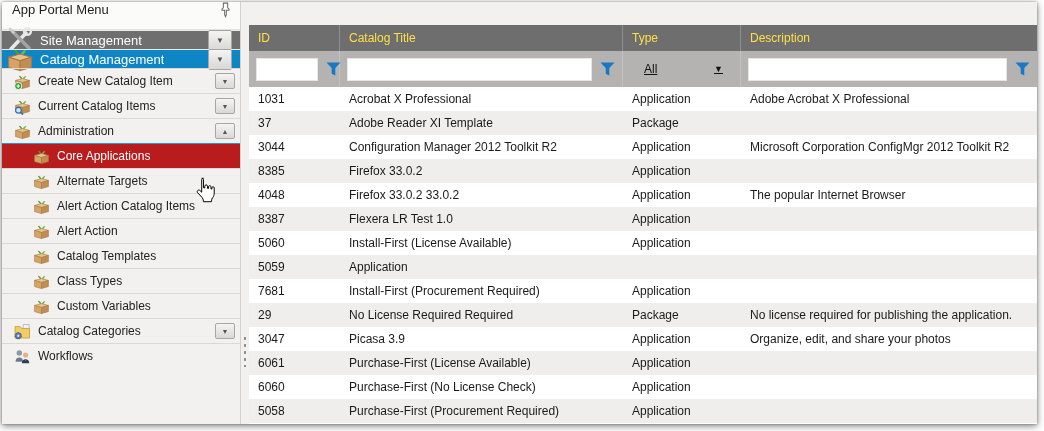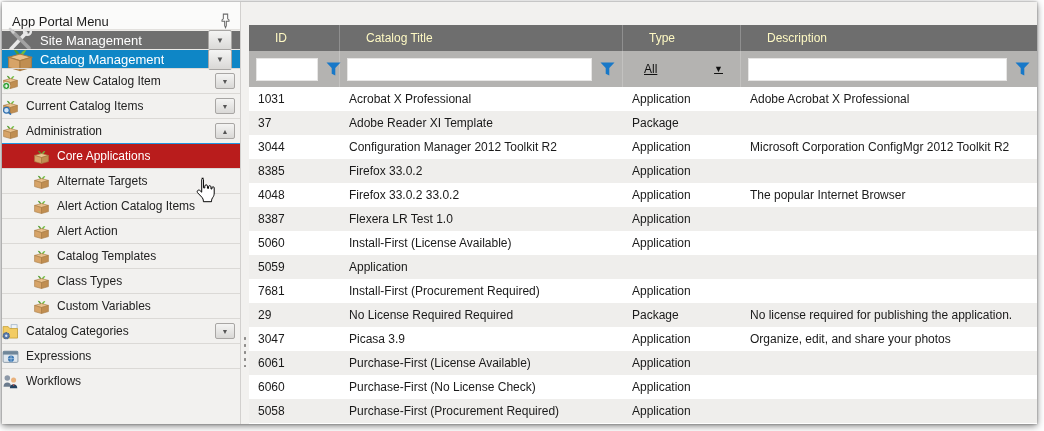--- a/index.html
+++ b/index.html
@@ -6,57 +6,57 @@
   body { background:#ffffff; font-family:"Liberation Sans", sans-serif; }
   .screen { position:relative; width:1044px; height:431px; background:#ffffff; overflow:hidden; }
   .window { position:absolute; left:2px; top:2px; width:1035px; height:422px;
             background:#f2f1ef; display:flex;
             box-shadow:0 2px 7px rgba(0,0,0,.5), 0 0 2px rgba(0,0,0,.35); overflow:hidden; }
 
   
   .sidebar { flex:0 0 239px; width:239px; display:flex; flex-direction:column;
              background:#f2f1ef; border-right:1px solid #d2d0ce; }
   .sidebar-header { height:28px; background:#fbfbfa; border-bottom:1px solid #e3e1de;
-                    display:flex; align-items:flex-end; justify-content:space-between;
+                    display:flex; align-items:flex-start; justify-content:space-between;
                     padding:0 9px 0 10px; font-size:13px; color:#1d1d1d; }
   .pin { width:11px; height:16px; cursor:pointer; }
 
   .mrow { display:flex; align-items:center; position:relative; }
   .mrow .icon { display:inline-flex; align-items:center; justify-content:center; }
   .mlabel { white-space:nowrap; overflow:hidden; }
 
   .mrow.group { height:19px; font-size:13px; color:#ffffff; padding:0 5px 0 4px; border-top:1px solid #eceae7; }
   .mrow.group .icon { width:28px; height:28px; margin-right:6px; }
   .mrow.group.dark { background:#6f6f6f; }
   .mrow.group.blue { background:#0e86c6; }
 
   .mrow.item, .mrow.subitem { height:25px; font-size:12px; color:#222222; border-top:1px solid #dbd9d6; }
-  .mrow.item { }
+  .mrow.item { padding-left:12px; }
   .mrow.subitem { padding-left:31px; }
   .mrow.item .icon, .mrow.subitem .icon { width:17px; height:17px; margin-right:7px; }
   .mrow.selected { background:#b91c1c; color:#ffffff; border-top-color:#1f97e4; }
 
   .expbtn { margin-left:auto; width:20px; height:16px; margin-right:5px;
             background:linear-gradient(#f4f4f3,#d9d8d6); border:1px solid #a8a6a4; border-radius:2px;
             font-size:7px; color:#555; display:flex; align-items:center; justify-content:center; cursor:pointer; }
   .mrow.group .expbtn { width:24px; height:21px; margin-right:3px; font-size:8px; }
 
   
   .splitter { flex:0 0 8px; background:#f2f1ef; position:relative; cursor:col-resize; }
   .grip { position:absolute; left:2px; top:333px; width:4px; height:32px;
           background-image:radial-gradient(circle, #8d8b89 1.1px, transparent 1.3px);
           background-size:4px 7px; background-repeat:repeat-y; }
 
   
   .content { flex:1 1 auto; display:flex; flex-direction:column; min-width:0; }
   .topstrip { height:23px; background:#f2f1ef; }
   .ghead, .gfilter, .grow { display:grid; grid-template-columns:91px 283px 118px 1fr; }
   .ghead { height:26px; background:#6e6e6e; }
-  .ghead .hcell { color:#fef9c3; font-size:12px; display:flex; align-items:center;
-                  padding-left:26px; border-right:1px solid #8f8f8f; cursor:pointer; }
+  .ghead .hcell { color:#fde047; font-size:12px; display:flex; align-items:center;
+                  padding-left:9px; border-right:1px solid #8f8f8f; cursor:pointer; }
   .ghead .hcell:last-child { border-right:none; }
   .gfilter { height:36px; background:#b4b3b1; }
   .fcell { display:flex; align-items:center; height:100%; padding:0 7px; border-right:1px solid #c3c2c0; }
   .fcell:last-child { border-right:none; }
   .fcell input { height:23px; border:1px solid #e7e6e5; background:#fff; outline:none;
                  font-size:12px; padding:0 4px; font-family:"Liberation Sans", sans-serif; }
   .fcell input.short { width:62px; }
   .fcell input.wide { flex:1; min-width:0; }
   .funnel { width:15px; height:14px; margin-left:8px; flex:0 0 15px; cursor:pointer; }
   .type-select { flex:1; display:flex; align-items:center; justify-content:space-between;
@@ -246,31 +246,20 @@
                 <circle cx="4" cy="12" r="3" fill="#5577aa" stroke="#33517d" stroke-width=".8" stroke-dasharray="1.6 1"></circle>
                 <circle cx="4" cy="12" r="1.1" fill="#dce6f2"></circle>
               </svg>
             </span>
             <span class="mlabel">Catalog Categories</span>
             <span class="expbtn">▼</span>
           </div>
           <div class="mrow item">
             <span class="icon">
               <svg viewBox="0 0 16 16">
-                <rect x="1" y="3" width="14" height="10.5" rx="1" fill="#dfe7ee" stroke="#7d8f9e" stroke-width=".8"></rect>
-                <rect x="1" y="3" width="14" height="3.2" fill="#6f8699"></rect>
-                <circle cx="8.5" cy="10" r="2.9" fill="#3c78b4"></circle>
-                <path d="M5.6 10h5.8M8.5 7.1v5.8" stroke="#bcd4ea" stroke-width=".6"></path>
-              </svg>
-            </span>
-            <span class="mlabel">Expressions</span>
-          </div>
-          <div class="mrow item">
-            <span class="icon">
-              <svg viewBox="0 0 16 16">
                 <circle cx="5" cy="4.8" r="2.6" fill="#8d99a8"></circle>
                 <path d="M1.4 13c0-2.7 1.6-4.1 3.6-4.1S8.6 10.3 8.6 13z" fill="#6b7b8d"></path>
                 <circle cx="10.9" cy="6.6" r="2.4" fill="#e9b27c"></circle>
                 <path d="M7.4 14.4c0-2.5 1.6-3.8 3.5-3.8s3.5 1.3 3.5 3.8z" fill="#23415f"></path>
                 <path d="M9.8 10.9l1.1 1.4 1.1-1.4z" fill="#d94f3d"></path>
               </svg>
             </span>
             <span class="mlabel">Workflows</span>
           </div>
         </div>

